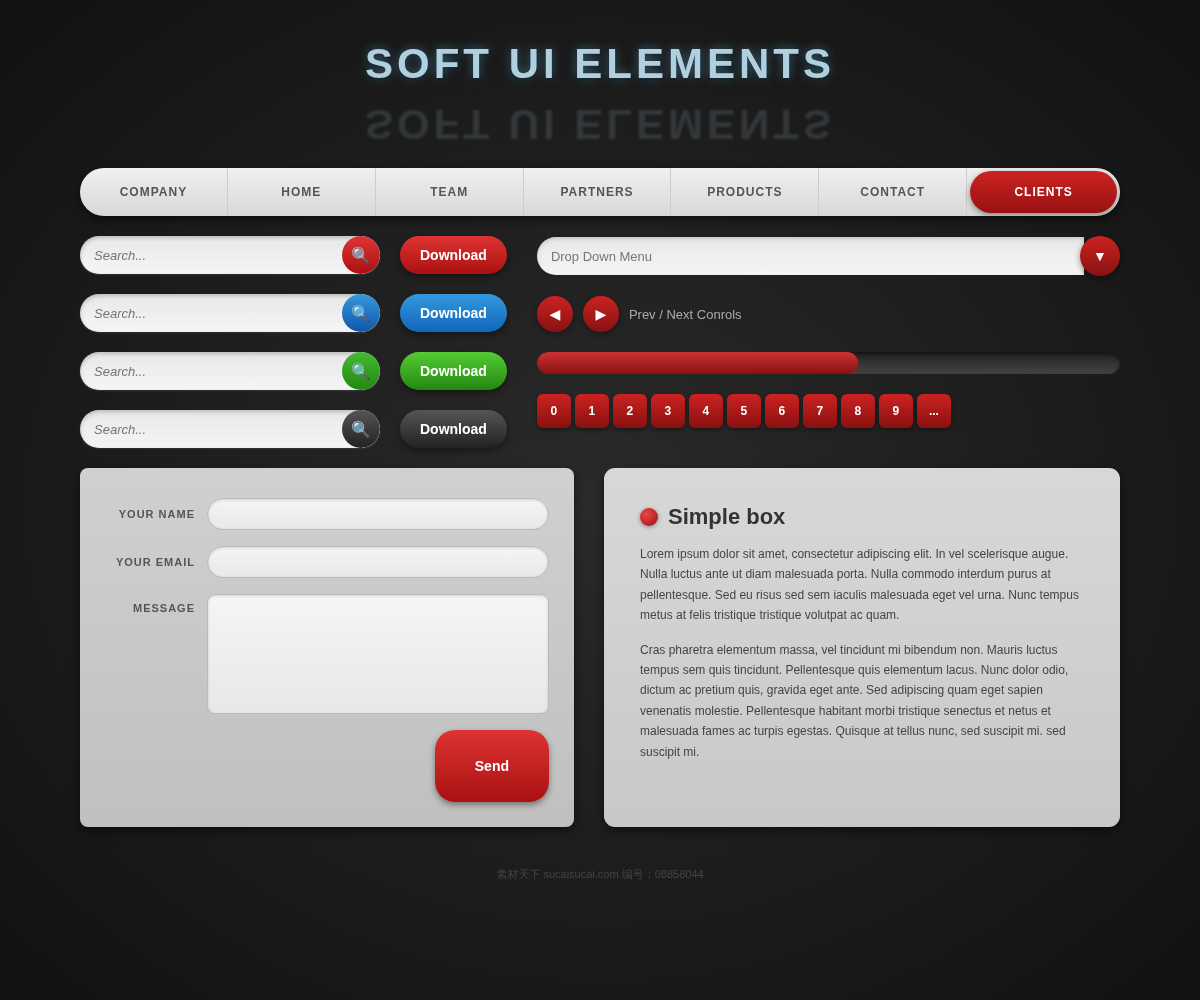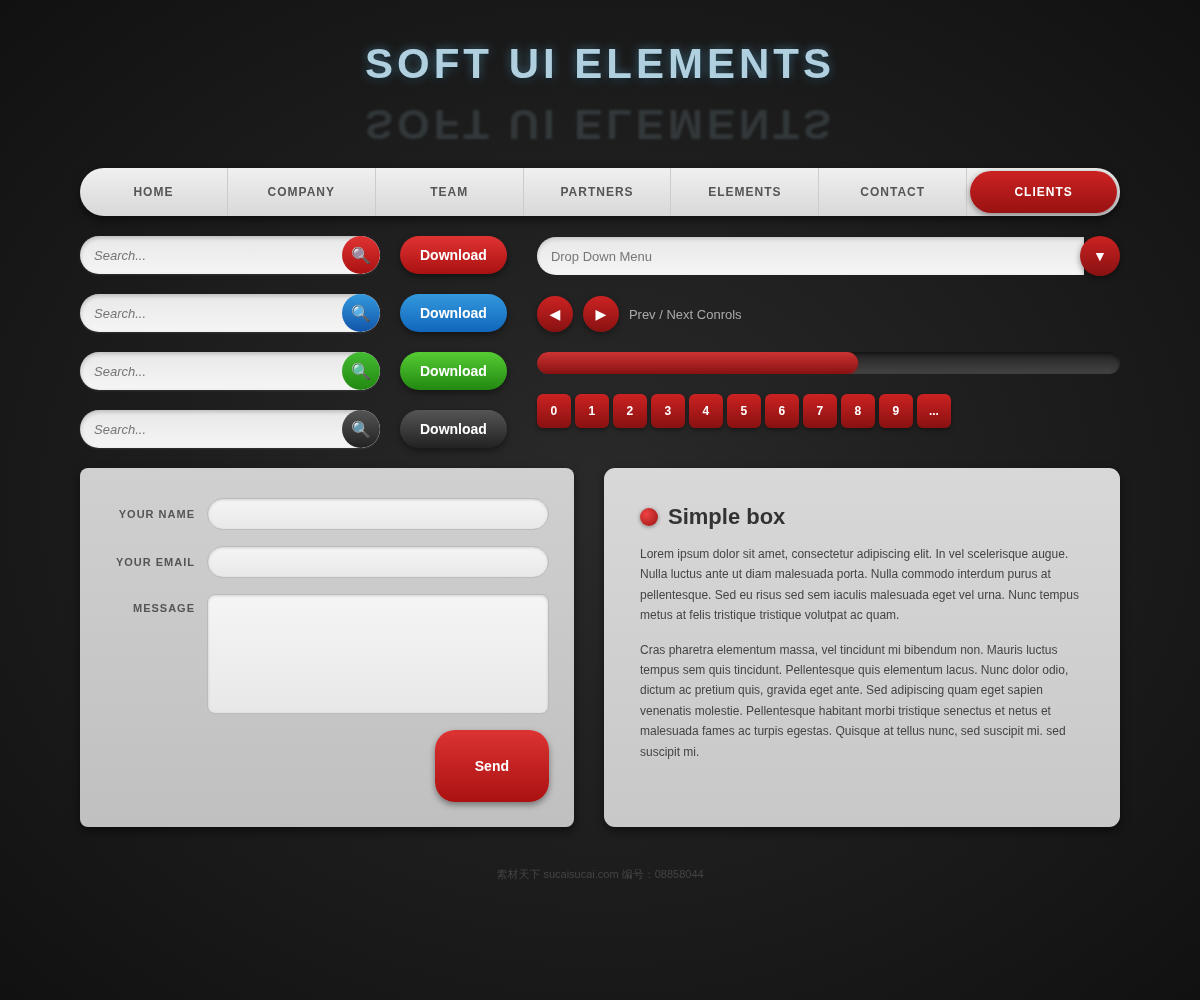--- a/index.html
+++ b/index.html
@@ -365,25 +365,25 @@
       padding: 10px 0;
     }
   </style>
 </head>
 <body>
 
 <div class="page-title">SOFT UI ELEMENTS</div>
 <div class="page-title-reflection">SOFT UI ELEMENTS</div>
 
 <nav class="nav-bar">
+  <div class="nav-item">COMPANY</div>
   <div class="nav-item">HOME</div>
-  <div class="nav-item">COMPANY</div>
   <div class="nav-item">TEAM</div>
   <div class="nav-item">PARTNERS</div>
-  <div class="nav-item">ELEMENTS</div>
+  <div class="nav-item">PRODUCTS</div>
   <div class="nav-item">CONTACT</div>
   <div class="nav-item active">CLIENTS</div>
 </nav>
 
 <div class="content-area">
 
   <div class="left-col">
 
     <div class="search-row">
       <div class="search-bar">

